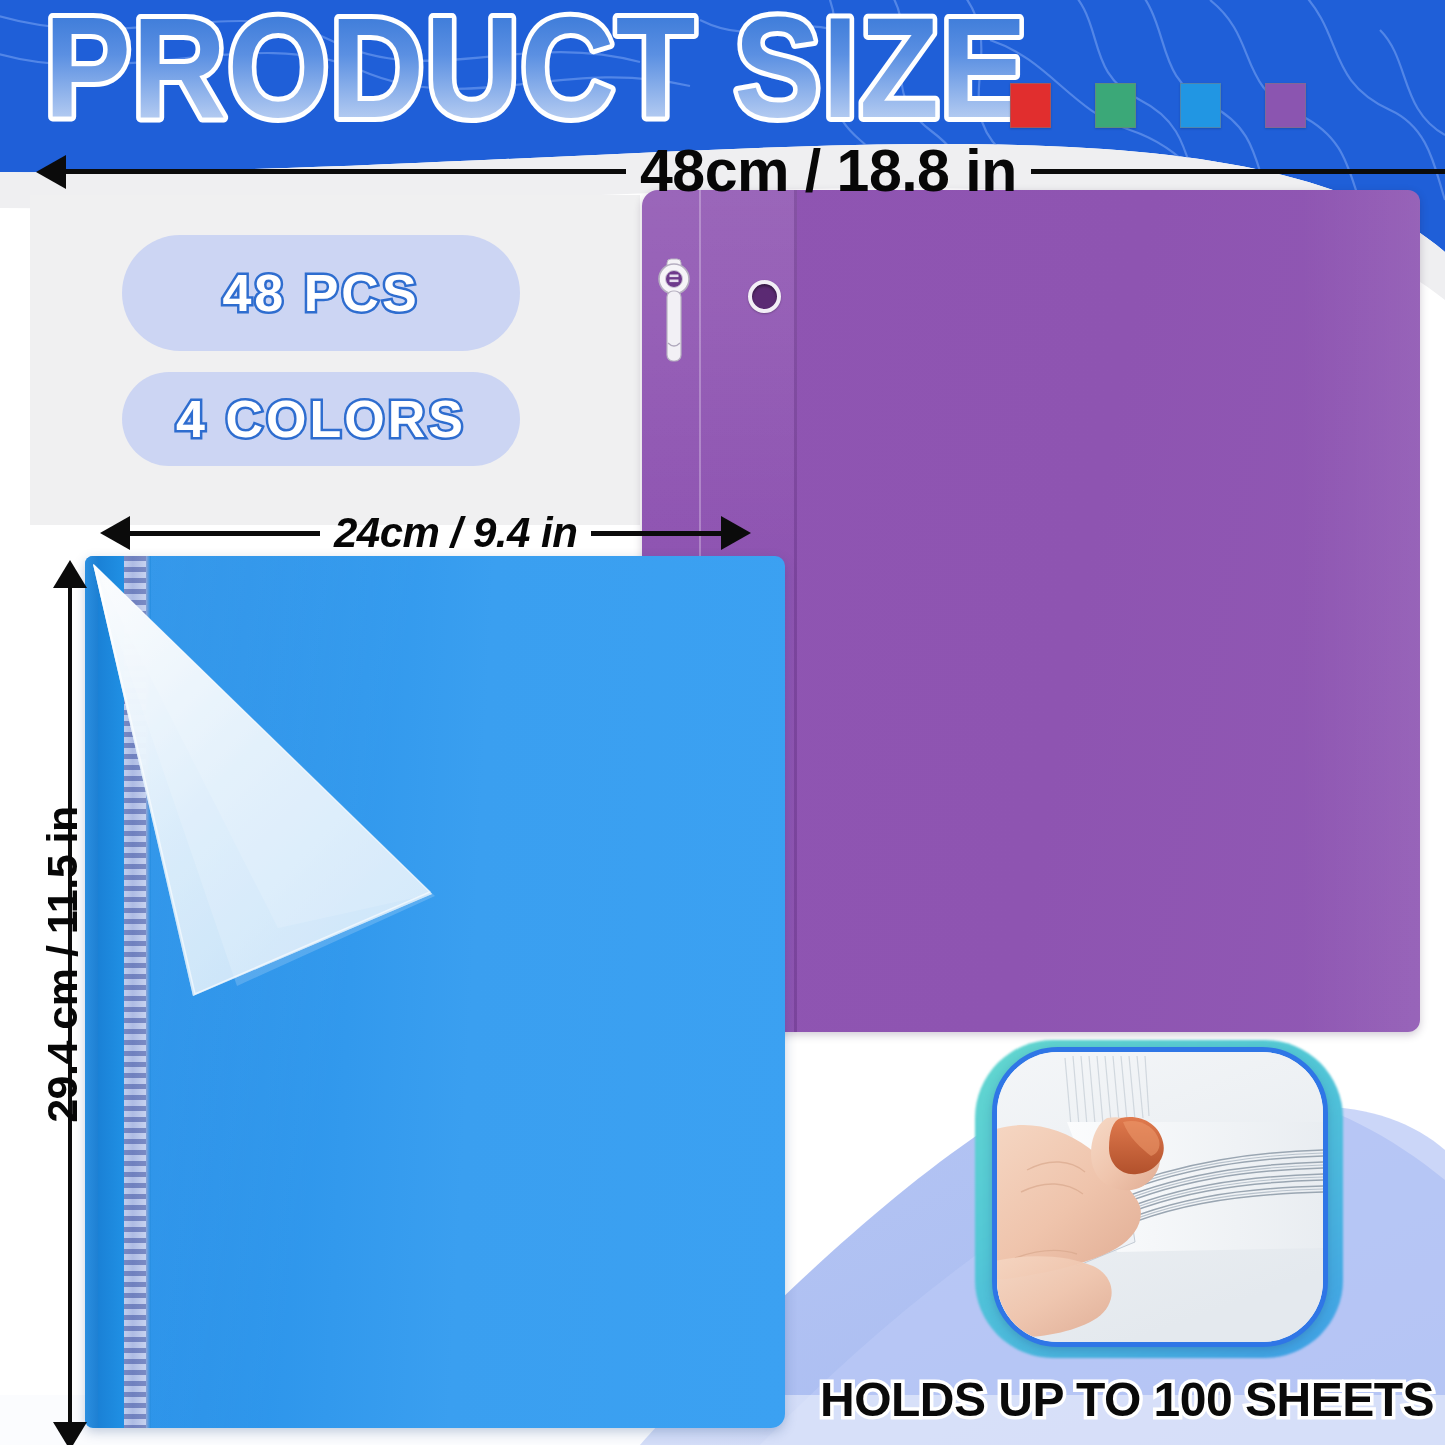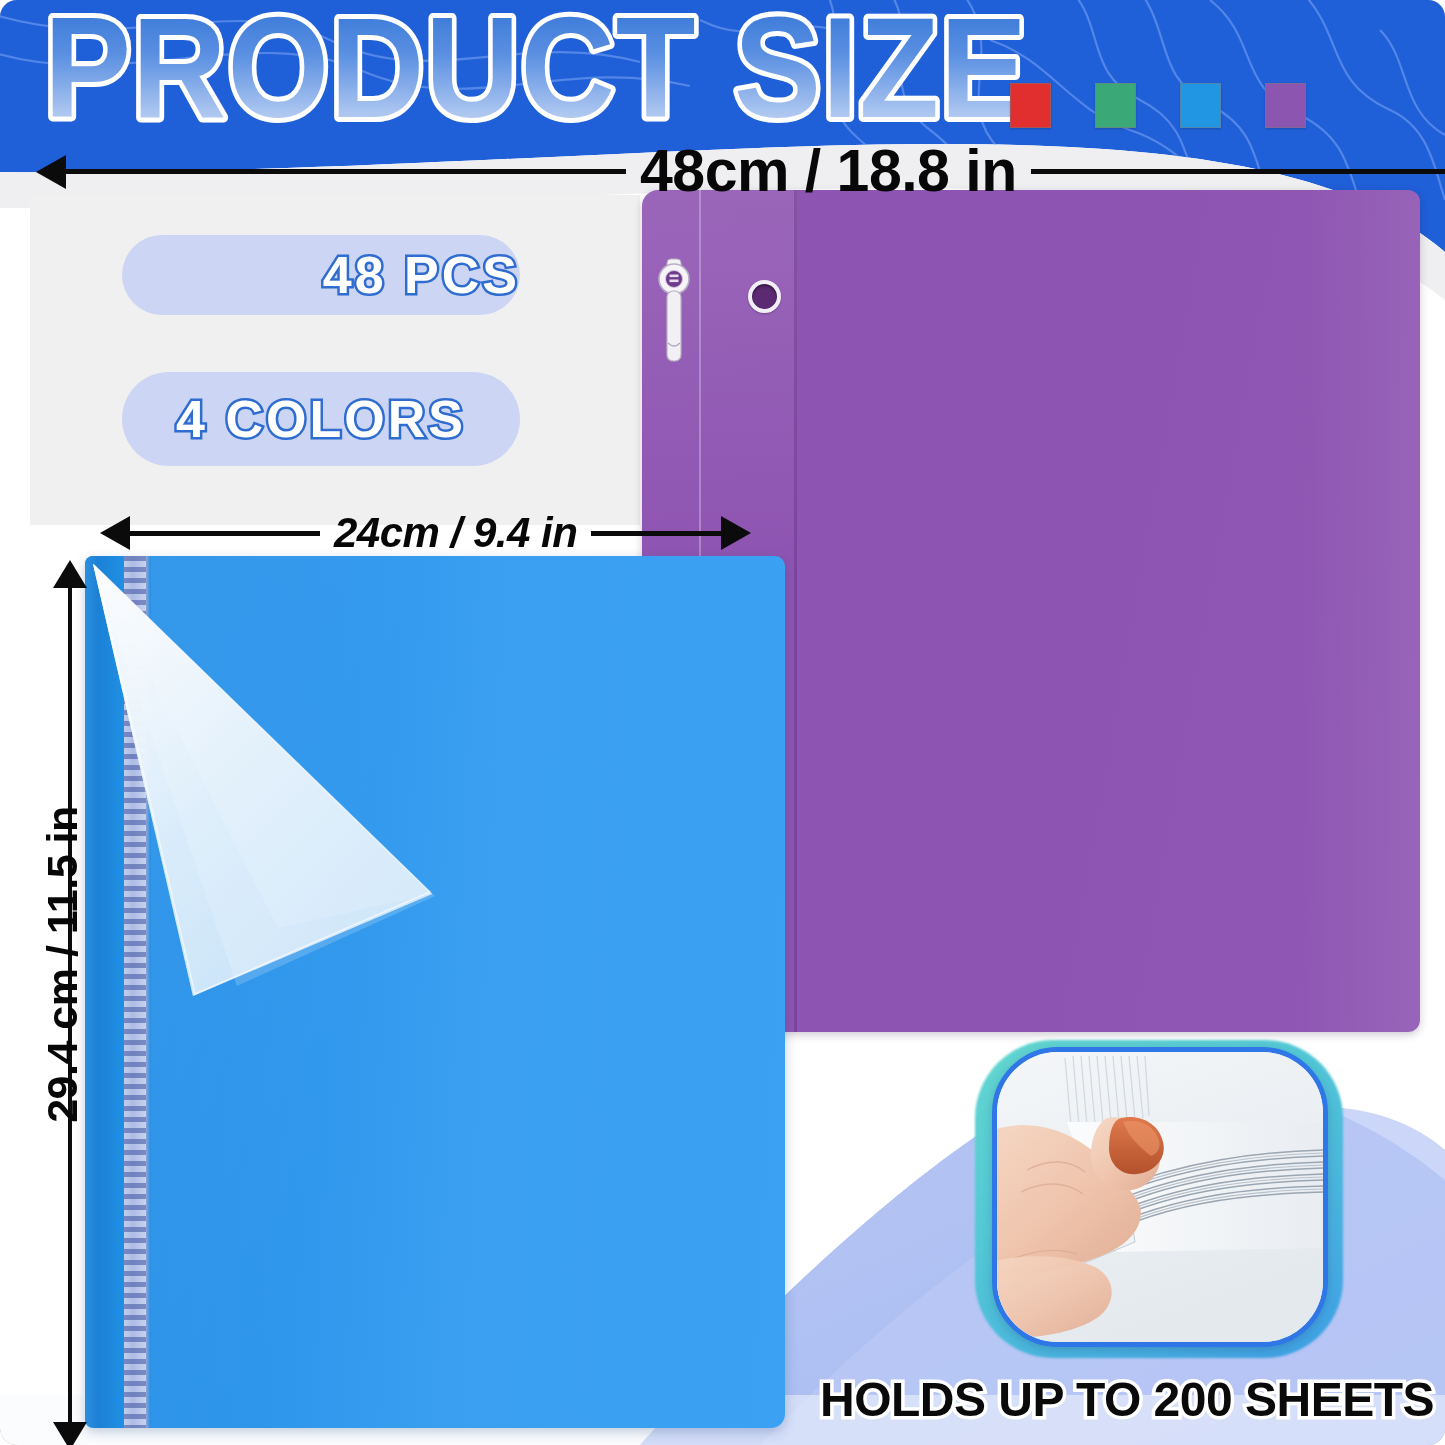--- a/index.html
+++ b/index.html
@@ -7,21 +7,20 @@
     width:1445px; height:1445px;
     background:#ffffff;
     font-family:"Liberation Sans", sans-serif;
     overflow:hidden;
   }
   #stage{
     position:relative;
     width:1445px; height:1445px;
     overflow:hidden;
     background:#737373;
-    border-radius:17px;
   }
 
   
   .bg-layer{ position:absolute; inset:0; }
   .bg-svg{ position:absolute; inset:0; width:1445px; height:1445px; display:block; }
 
   
   .title-wrap{
     position:absolute;
     left:44px; top:-8px;
@@ -126,21 +125,21 @@
     background:#f0f0f1;
     z-index:8;
   }
   .badge{
     position:absolute;
     background:#ccd5f3;
     border-radius:60px;
     display:flex; align-items:center; justify-content:center;
     z-index:14;
   }
-  #badge-pcs{ left:122px; top:235px; width:398px; height:80px;justify-content:flex-end; }
+  #badge-pcs{ left:122px; top:235px; width:398px; height:116px; }
   #badge-colors{ left:122px; top:372px; width:398px; height:94px; }
   .badge-text{
     font-size:52px;
     font-weight:bold;
     letter-spacing:3px;
     color:#ffffff;
     -webkit-text-stroke:5px #2f6ed0;
     paint-order:stroke fill;
     text-shadow:
       0 0 2px rgba(47,110,208,.5);
@@ -523,15 +522,15 @@
           <path d="M24,140 C48,128 70,130 86,142"></path>
           <path d="M18,206 C40,198 62,196 80,202"></path>
         </g>
 
         <path d="M-20,214 C16,202 62,200 96,214 C118,224 122,250 100,266
                  C70,286 10,290 -30,282 Z" fill="url(#skin)" opacity="0.95"></path>
       </svg>
     </div>
   </div>
 
-  <div class="bottom-caption">HOLDS UP TO 200 SHEETS</div>
+  <div class="bottom-caption">HOLDS UP TO 100 SHEETS</div>
 
 </div>
 
 </body></html>

